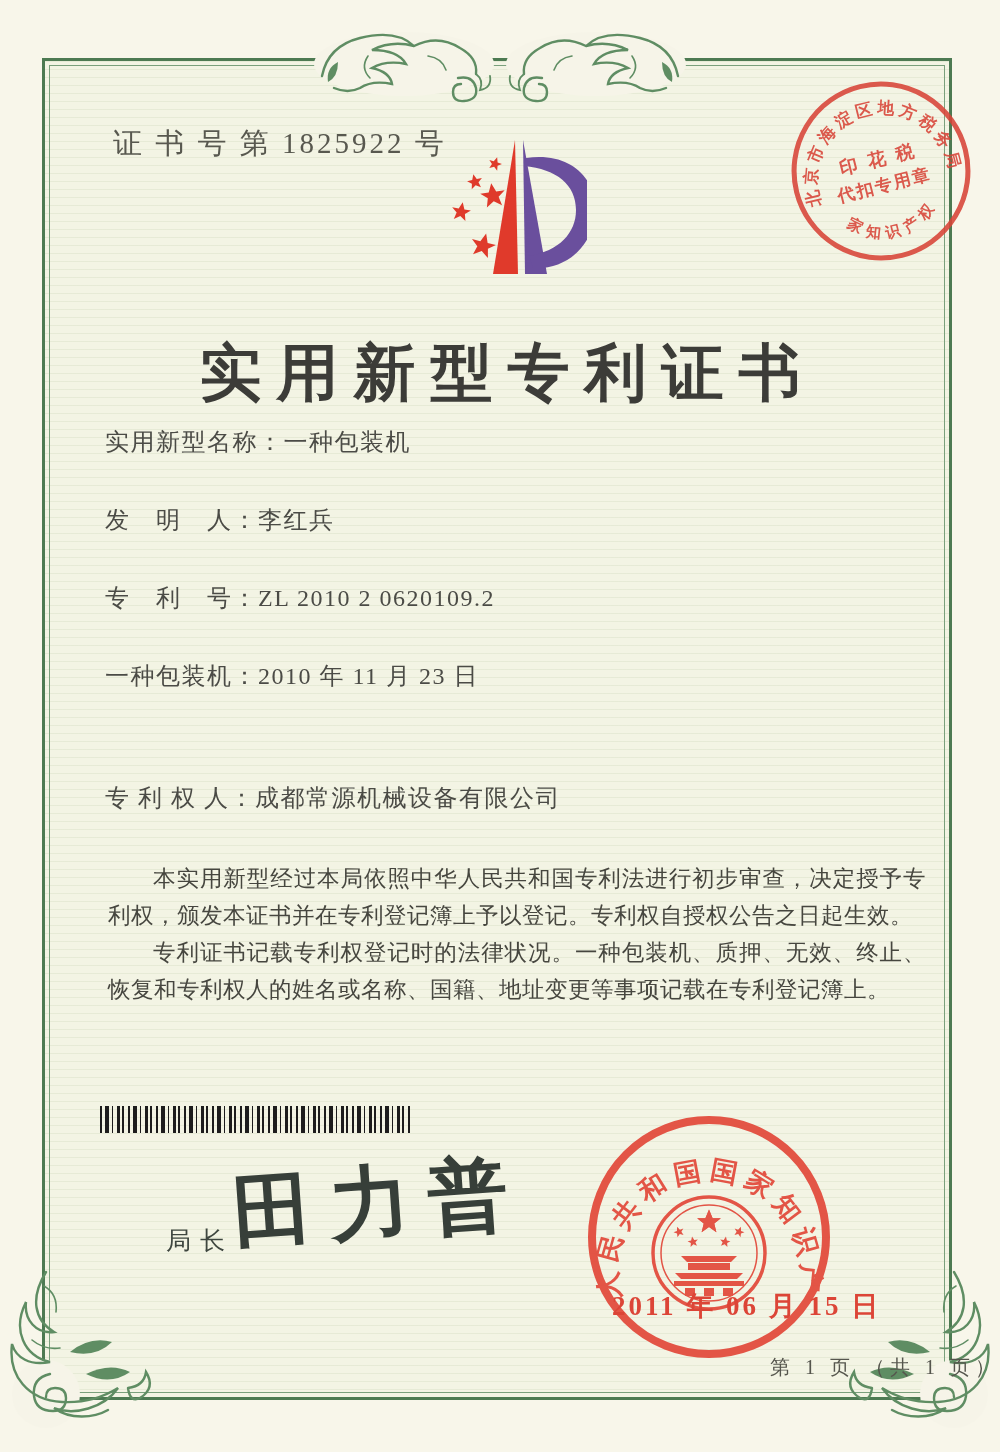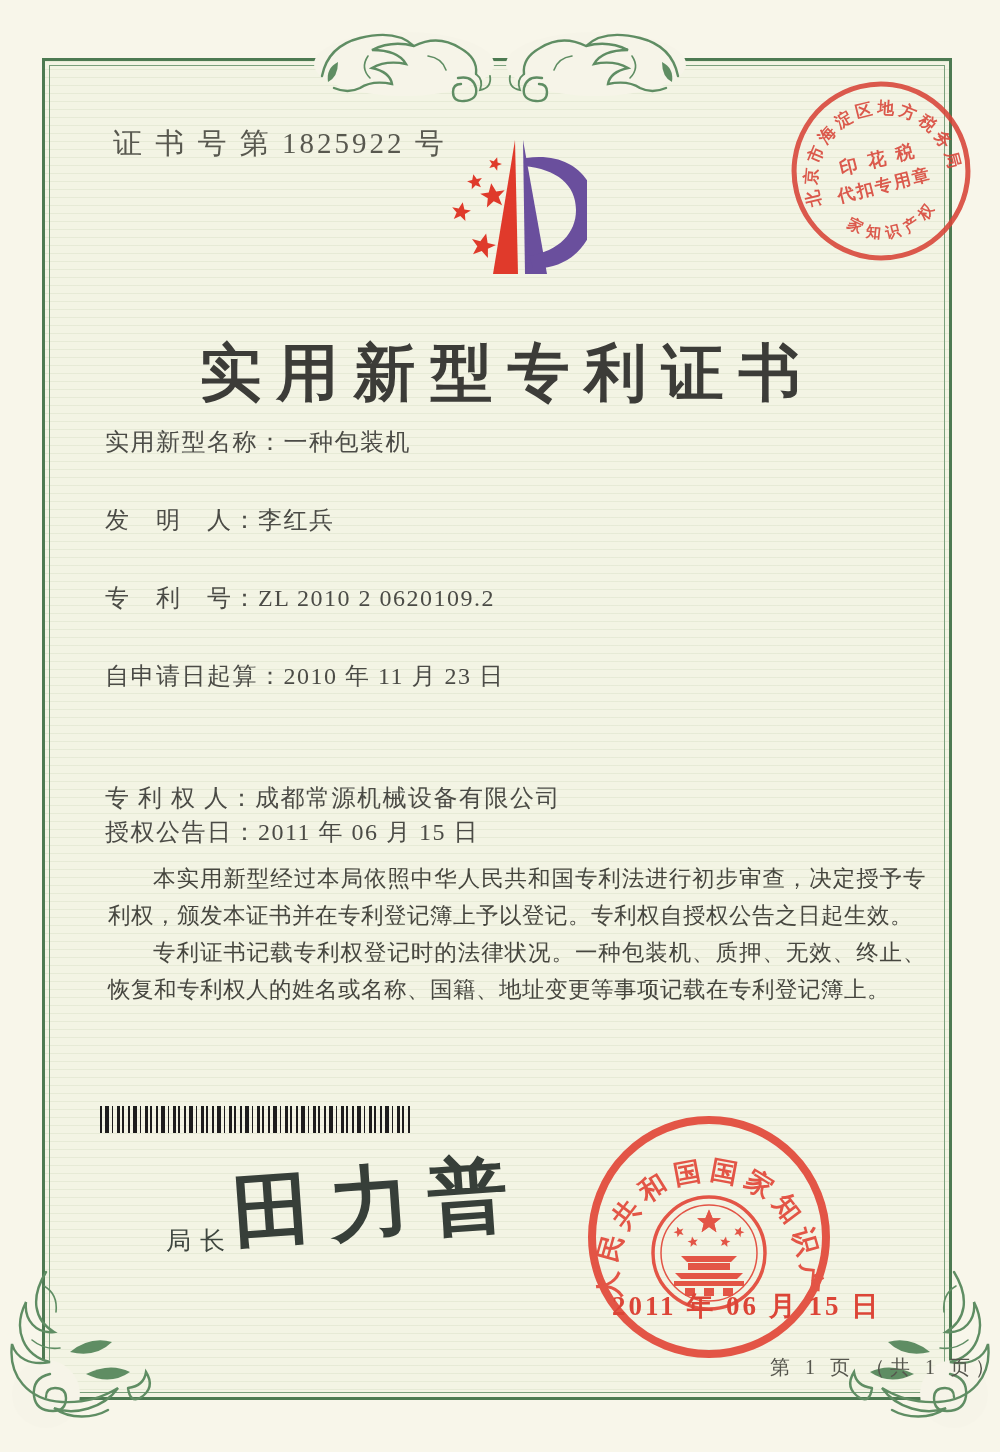--- a/index.html
+++ b/index.html
@@ -132,23 +132,22 @@
     </text>
     <text x="92" y="86" text-anchor="middle" font-size="18" font-weight="700" fill="#d84438" letter-spacing="3">印 花 税</text>
     <text x="92" y="112" text-anchor="middle" font-size="17" font-weight="700" fill="#d84438" letter-spacing="2">代扣专用章</text>
   </svg>
 
   <div class="title">实用新型专利证书</div>
 
   <div class="field" style="top:504px;"><span>发　明　人：</span><span>李红兵</span></div>
   <div class="field" style="top:426px;"><span>实用新型名称：</span><span>一种包装机</span></div>
   <div class="field" style="top:582px;font-family:Liberation Serif, serif;"><span>专　利　号：</span><span>ZL 2010 2 0620109.2</span></div>
-  <div class="field" style="top:660px;"><span>自申请日起算：</span><span>2010 年 11 月 23 日</span></div>
+  <div class="field" style="top:660px;"><span>一种包装机：</span><span>2010 年 11 月 23 日</span></div>
   <div class="field" style="top:738px;margin-top:44px;"><span>专 利 权 人：</span><span>成都常源机械设备有限公司</span></div>
-  <div class="field" style="top:816px;"><span>授权公告日：</span><span>2011 年 06 月 15 日</span></div>
 
   <div class="paras">
     <p>本实用新型经过本局依照中华人民共和国专利法进行初步审查，决定授予专利权，颁发本证书并在专利登记簿上予以登记。专利权自授权公告之日起生效。</p>
     <p>专利证书记载专利权登记时的法律状况。一种包装机、质押、无效、终止、恢复和专利权人的姓名或名称、国籍、地址变更等事项记载在专利登记簿上。</p>
   </div>
 
   <div class="barcode"></div>
 
   <div class="sig-title">局长</div>
   <div class="sig-name">田力普</div>

